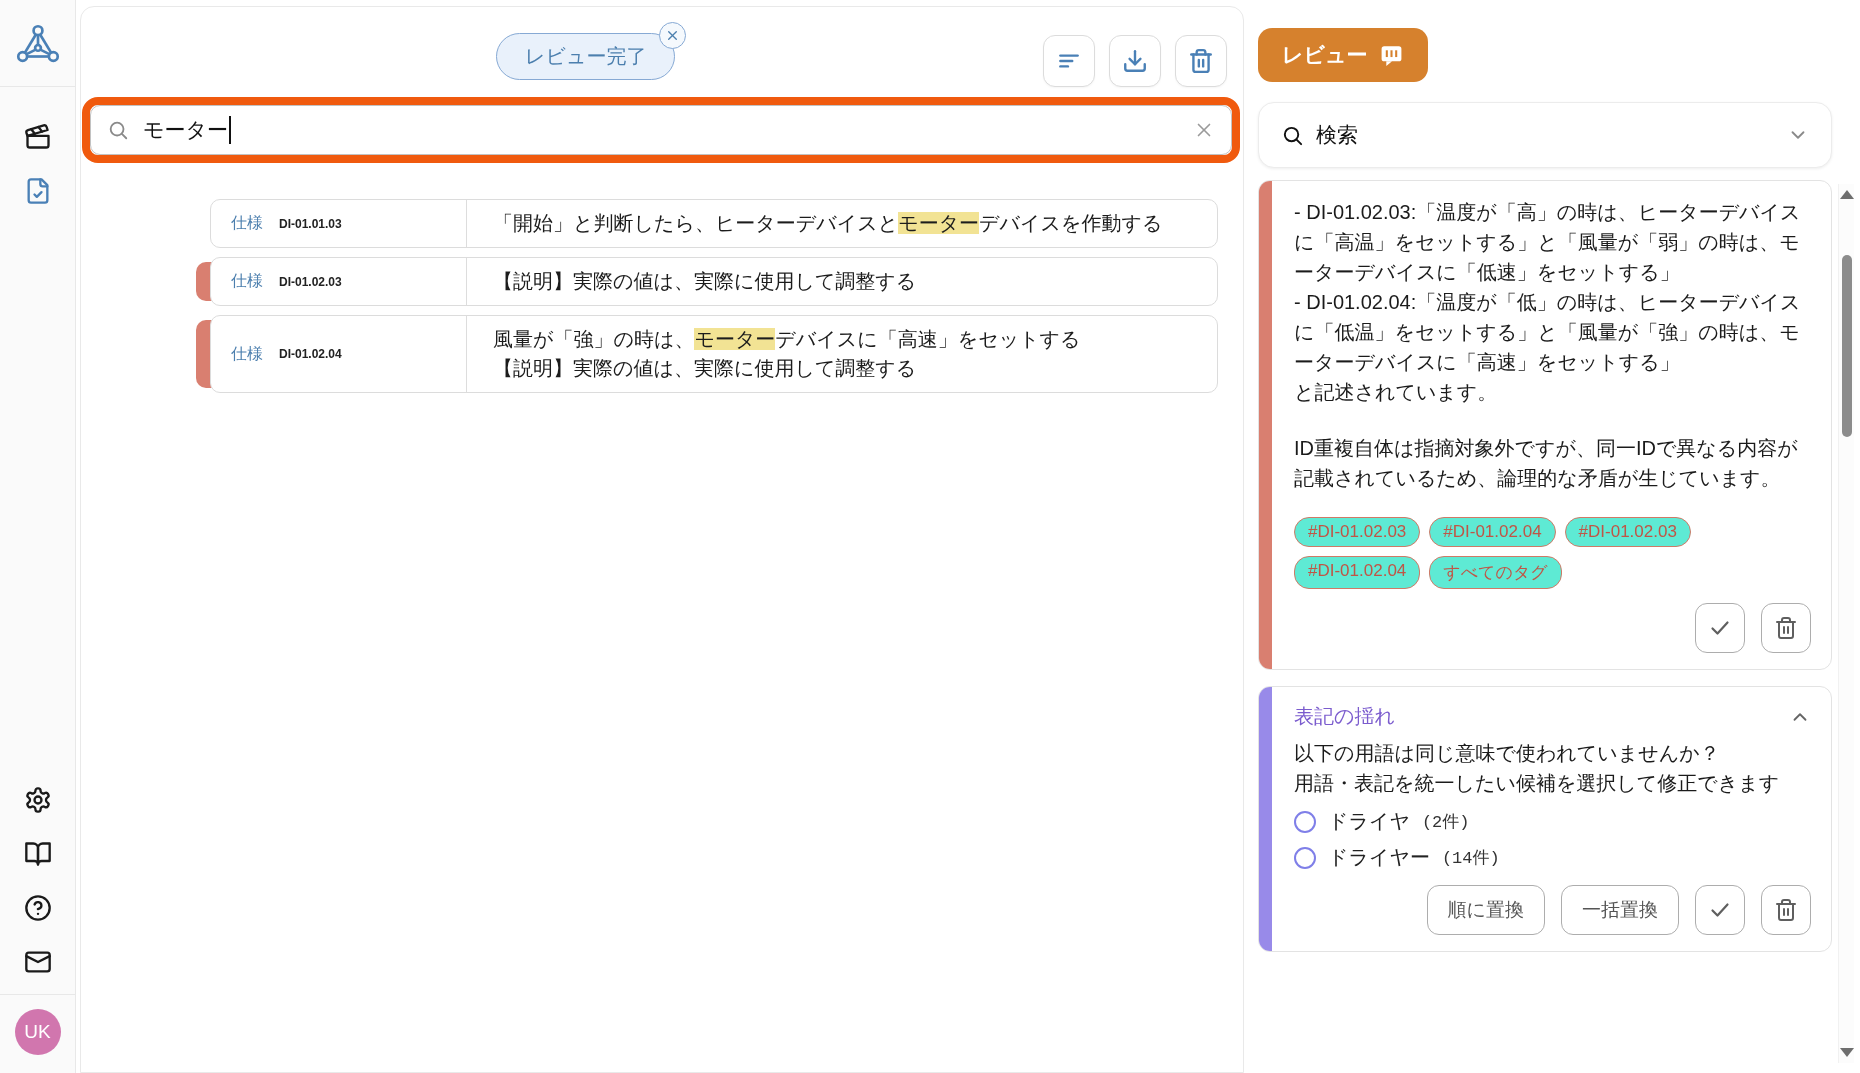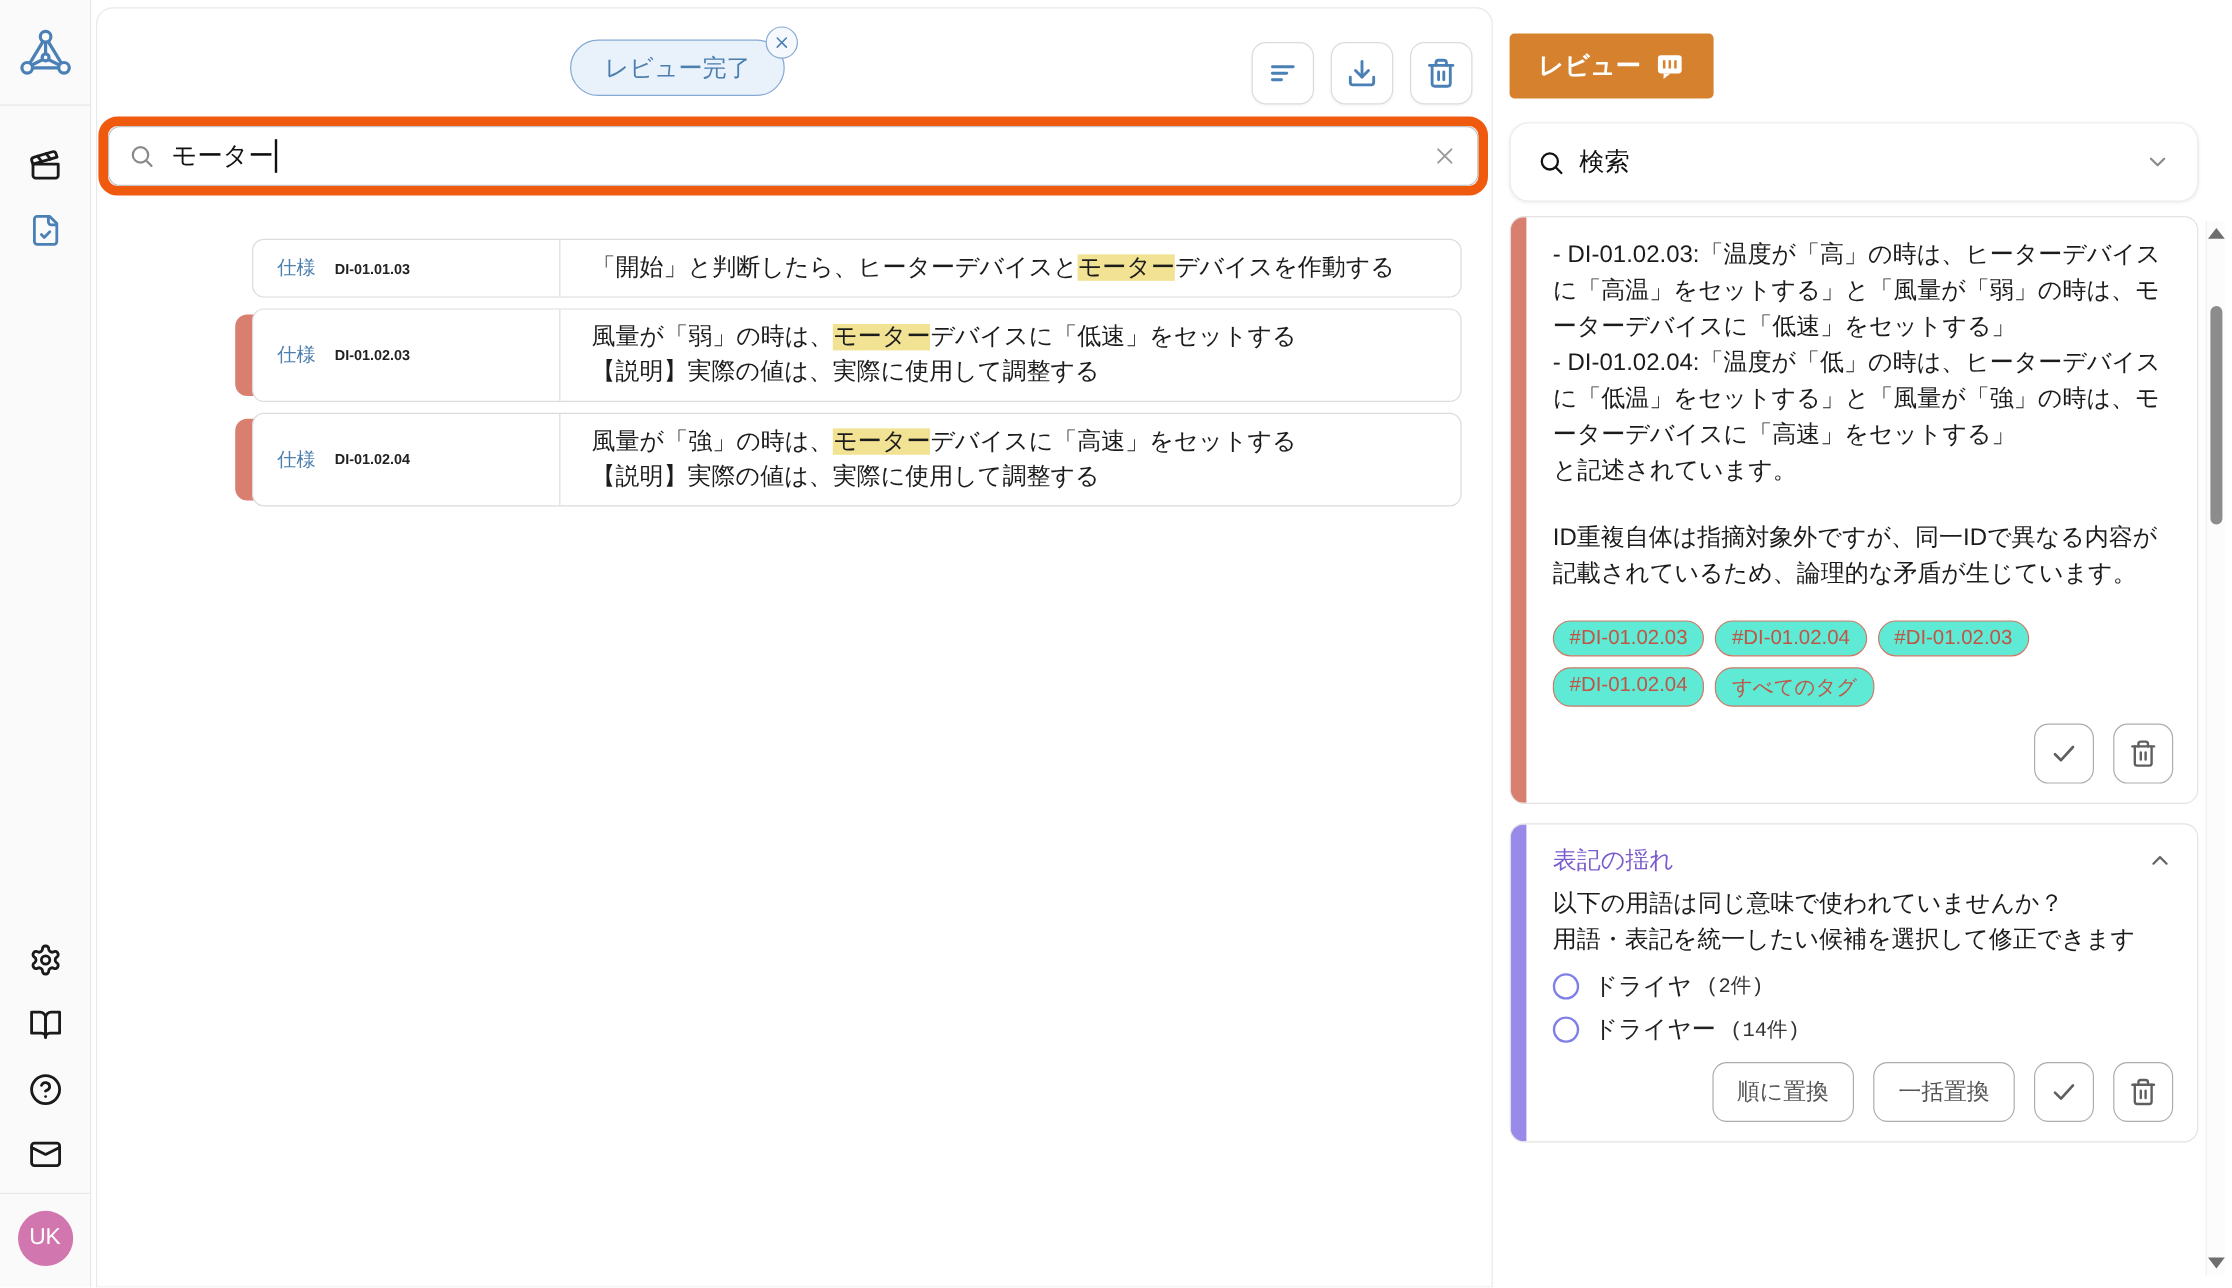--- a/index.html
+++ b/index.html
@@ -17,21 +17,21 @@
   .sb-icon.first { margin-top:36px; }
   .sb-icon.blue { color:#4a80b6; }
   .sb-spacer { flex:1; }
   .avatar { width:46px; height:46px; border-radius:50%; background:#d176ae; color:#fff;
     display:flex; align-items:center; justify-content:center; font-size:19px; margin:14px 0 18px 0; cursor:pointer; }
 
   
   .main-card { margin:6px 0 0 4px; width:1164px; flex:0 0 1164px; background:#fff;
     border:1px solid #e9e9e9; border-radius:14px 14px 0 0; position:relative; height:1067px; }
   .main-header { height:90px; position:relative; }
-  .chip-wrap { position:absolute; left:394px; top:26px; }
+  .chip-wrap { position:absolute; left:415px; top:26px; }
   .chip { background:#e9f1fb; border:1.5px solid #86a9d4; color:#4c7fae; font-size:20px;
     border-radius:24px; padding:9px 28px; position:relative; cursor:pointer; }
   .chip-x { position:absolute; top:-12px; right:-12px; width:27px; height:27px; border-radius:50%;
     background:#f5f9fd; border:1.5px solid #86a9d4; color:#4c7fae;
     display:flex; align-items:center; justify-content:center; cursor:pointer; }
   .chip-x svg { width:13px; height:13px; }
   .hdr-btns { position:absolute; right:16px; top:28px; display:flex; gap:14px; }
   .tool-btn { width:52px; height:52px; background:#fff; border:1px solid #dcdcdc; border-radius:12px;
     display:flex; align-items:center; justify-content:center; color:#4a80b6; cursor:pointer;
     box-shadow:0 1px 2px rgba(0,0,0,.04); }
@@ -57,21 +57,21 @@
   .row-badge { color:#4c7fae; font-size:16px; }
   .row-id { font-size:12px; font-weight:700; color:#222; }
   .row-text { border-left:1px solid #ddd; padding:9px 20px 9px 26px; font-size:20px; line-height:29px;
     display:flex; flex-direction:column; justify-content:center; }
   .hl { background:#f2e394; }
 
   
   .right-panel { flex:1; position:relative; padding:0 28px 0 14px; }
   .review-btn { margin-top:28px; display:inline-flex; align-items:center; gap:12px;
     background:#d6812d; color:#fff; font-weight:700; font-size:21px;
-    border:none; border-radius:4px; padding:0 24px; height:54px; cursor:pointer; }
+    border:none; border-radius:14px; padding:0 24px; height:54px; cursor:pointer; }
   .review-btn svg { width:25px; height:25px; }
   .panel-search { margin-top:20px; height:66px; background:#fff; border:1px solid #ececec;
     border-radius:16px; box-shadow:0 1px 3px rgba(0,0,0,.07);
     display:flex; align-items:center; padding:0 22px; cursor:pointer; }
   .panel-search .mag { width:23px; height:23px; color:#111; }
   .panel-search-label { margin-left:12px; font-size:21px; color:#111; }
   .panel-search .chev { margin-left:auto; width:22px; height:22px; color:#8a8a8a; }
 
   .card { margin-top:12px; background:#fff; border:1px solid #e3e3e3; border-radius:12px;
     display:flex; overflow:hidden; }
@@ -252,21 +252,20 @@
       </div>
 
       <div class="row-wrap">
         <div class="row-tab"></div>
         <div class="row">
           <div class="row-left">
             <span class="row-badge">仕様</span>
             <span class="row-id">DI-01.02.03</span>
           </div>
           <div class="row-text">
-            <div><span>風量が「弱」の時は、</span><span class="hl">モーター</span><span>デバイスに「低速」をセットする</span></div>
             <div>【説明】実際の値は、実際に使用して調整する</div>
           </div>
         </div>
       </div>
 
       <div class="row-wrap">
         <div class="row-tab"></div>
         <div class="row">
           <div class="row-left">
             <span class="row-badge">仕様</span>

